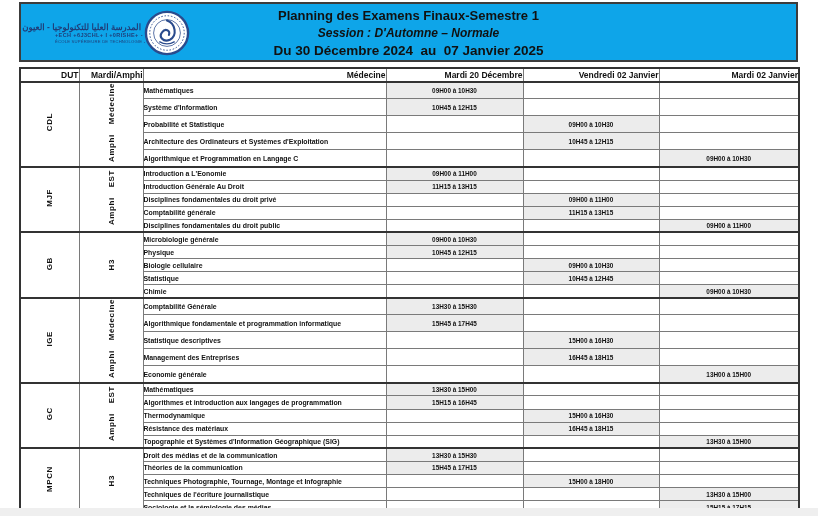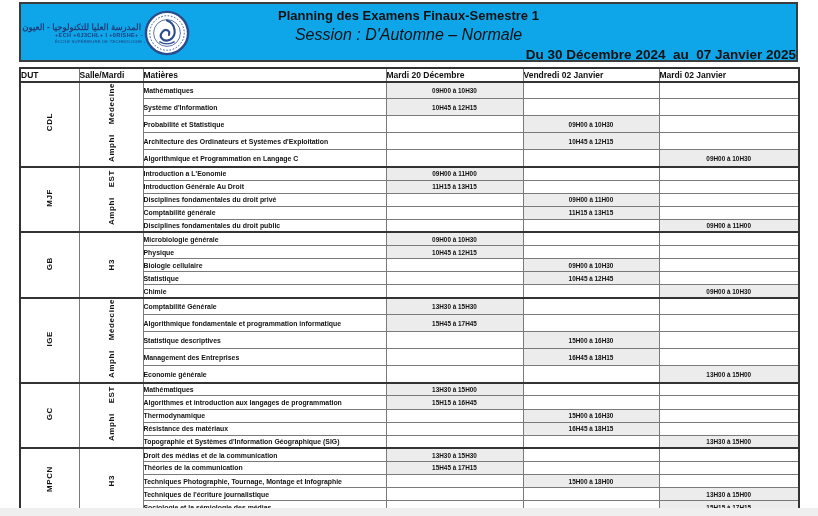--- a/index.html
+++ b/index.html
@@ -18,34 +18,34 @@
     display:flex; align-items:center; gap:3px;
   }
   .logo-text { width:86px; text-align:center; color:#1f3f7a; line-height:1.25; }
   .logo-ar { font-size:8.5px; font-weight:bold; white-space:nowrap; direction:rtl; }
   .logo-tf { font-size:5.5px; font-weight:bold; white-space:nowrap; letter-spacing:0.4px; }
   .logo-fr { font-size:4.2px; white-space:nowrap; letter-spacing:0.2px; }
   .emblem { width:46px; height:46px; }
 
   .titles { position:absolute; left:0; top:4px; width:100%; text-align:center; }
   .title-1 { font-size:13px;   font-weight:bold; }
-  .title-2 { font-size:16px;   font-weight:normal; font-style:italic; margin-top:3px; }
-  .title-3 { font-size:13.5px; font-weight:bold; margin-top:3px; white-space:pre-wrap;text-align:right; }
+  .title-2 { font-size:12px;   font-weight:bold; font-style:italic; margin-top:3px; }
+  .title-3 { font-size:13.5px; font-weight:bold; margin-top:3px; white-space:pre-wrap; }
 
   
   table.planning {
     position:absolute; left:19px; top:67px; width:779px;
     border-collapse:collapse; table-layout:fixed;
     border:2px solid #333;
   }
   .planning th, .planning td {
     border:1px solid #7a7a7a; padding:0; box-sizing:border-box; overflow:hidden;
   }
   .planning thead th {
-    height:14px; font-size:8.5px; font-weight:bold; text-align:left;
+    height:14px; font-size:8.5px; font-weight:bold; text-align:right;
     background:#fff; border-bottom:1.5px solid #444;
   }
   .planning tbody td { height:13.1px; }
   .matiere-cell {
     font-size:6.9px; font-weight:bold; text-align:left;
     padding-left:8px; white-space:nowrap; vertical-align:middle;
   }
   .time-cell {
     font-size:6.4px; font-weight:bold; text-align:center; vertical-align:middle;
   }
@@ -92,22 +92,22 @@
     <col style="width:59px">
       <col style="width:64px">
       <col style="width:243px">
     <col style="width:137px">
       <col style="width:136px">
       <col style="width:140px">
   </colgroup>
   <thead>
     <tr>
       <th>DUT</th>
-      <th>Salle/Mardi</th>
-      <th>Matières</th>
+      <th>Mardi/Amphi</th>
+      <th>Médecine</th>
       <th>Mardi 20 Décembre</th>
       <th>Vendredi 02 Janvier</th>
       <th>Mardi 02 Janvier</th>
     </tr>
   </thead>
   <tbody>
       <tr class="group-start">
         <td rowspan="5" class="dut-cell"><span class="rot">CDL</span></td>
         <td rowspan="5" class="salle-cell"><span class="rot">Amphi Médecine</span></td>
         <td class="matiere-cell">Mathématiques</td>

